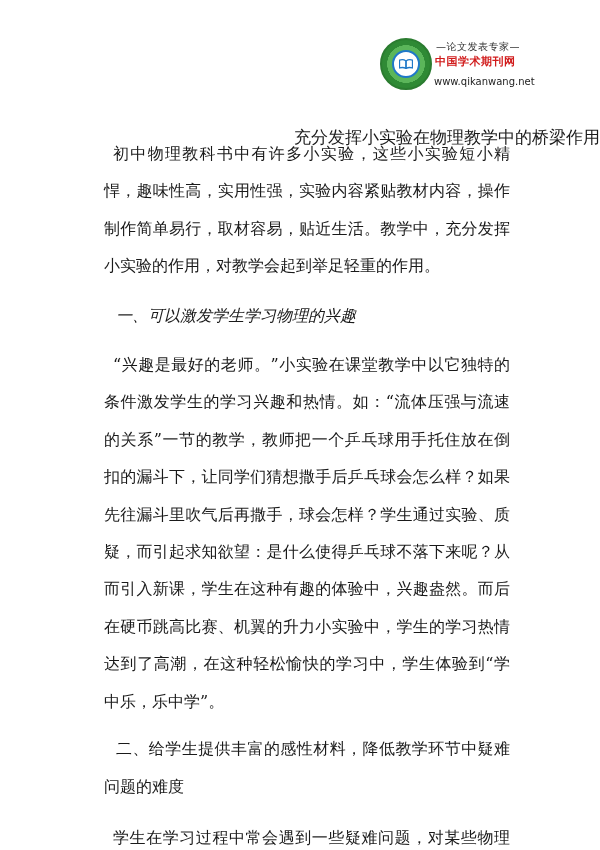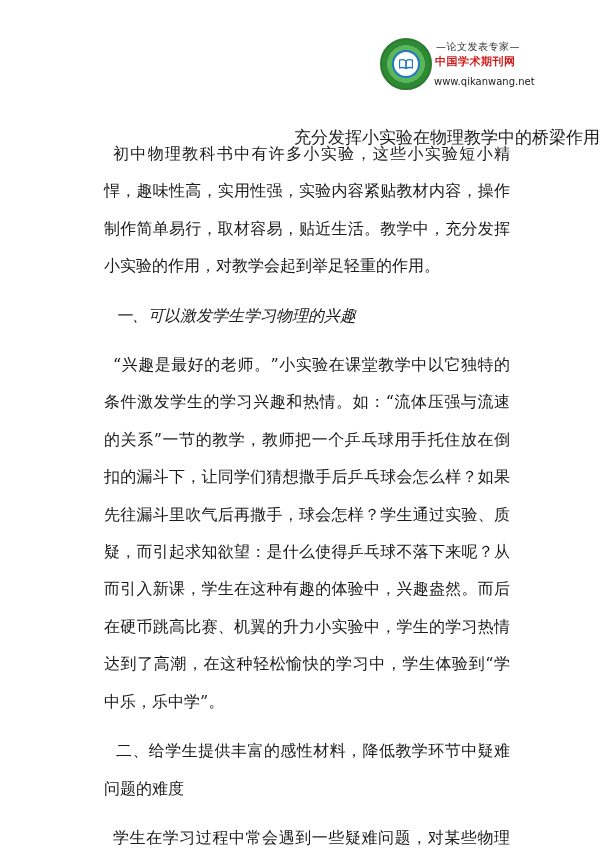--- a/index.html
+++ b/index.html
@@ -16,21 +16,21 @@
                font-family:"DejaVu Sans","Liberation Sans",sans-serif; letter-spacing:0.5px; }
   .logo .brand { position:absolute; left:55px; top:18px; font-size:11px; font-weight:bold; color:#d11b1b;
                  font-family:"DejaVu Sans","Liberation Sans",sans-serif; letter-spacing:0.5px; }
   .logo .url { position:absolute; left:54px; top:40px; font-size:10px; color:#222;
                font-family:"DejaVu Sans","Liberation Sans",sans-serif; }
   .title { position:absolute; left:0; width:600px; top:90px; text-align:right; font-size:17px;margin-top:36px; }
   .body { position:absolute; left:92px; top:123px; width:430px; font-size:16px; line-height:37.4px; }
   .body p { margin:12px; text-align:justify; text-align-last:left; }
   .indent { text-indent:9px; }
   .head1 { text-indent:12px;font-style:italic; }
-  .head2 { text-indent:12px; }
+  .head2 { text-indent:12px;font-family:Liberation Mono, monospace; }
 </style>
 </head>
 <body>
 
 <div class="logo">
   <div class="circle">
     <div class="inner">
       <svg class="book" viewBox="0 0 14 10">
         <path d="M7 2 C5 0.5 2.5 0.5 0.5 1.2 V9 C2.5 8.3 5 8.3 7 9.5 Z" fill="none" stroke="#1f78c8" stroke-width="1.3"></path>
         <path d="M7 2 C9 0.5 11.5 0.5 13.5 1.2 V9 C11.5 8.3 9 8.3 7 9.5 Z" fill="none" stroke="#1f78c8" stroke-width="1.3"></path>

